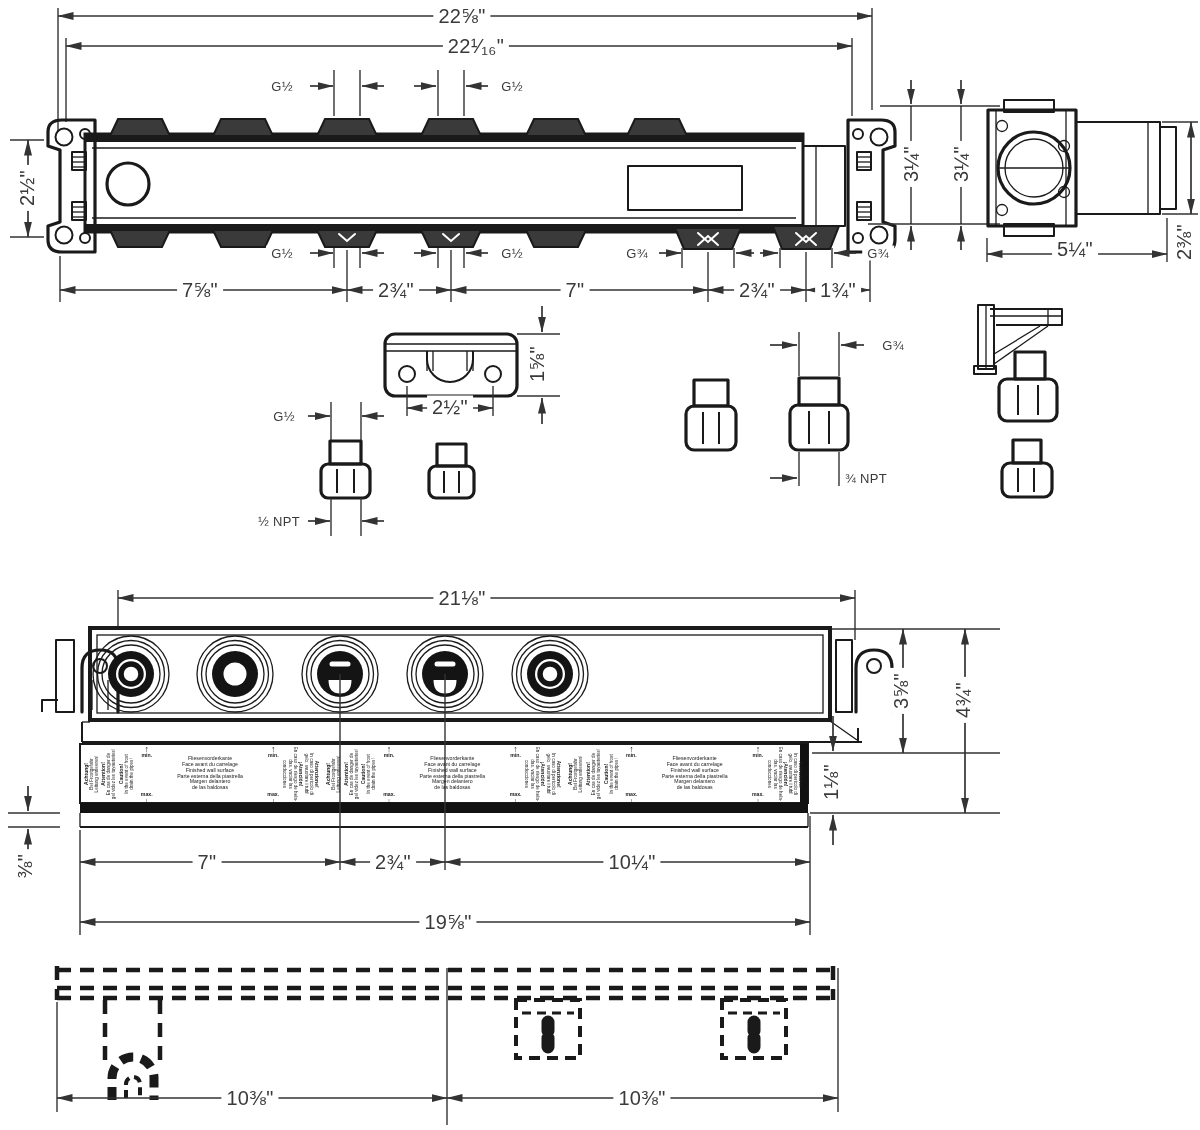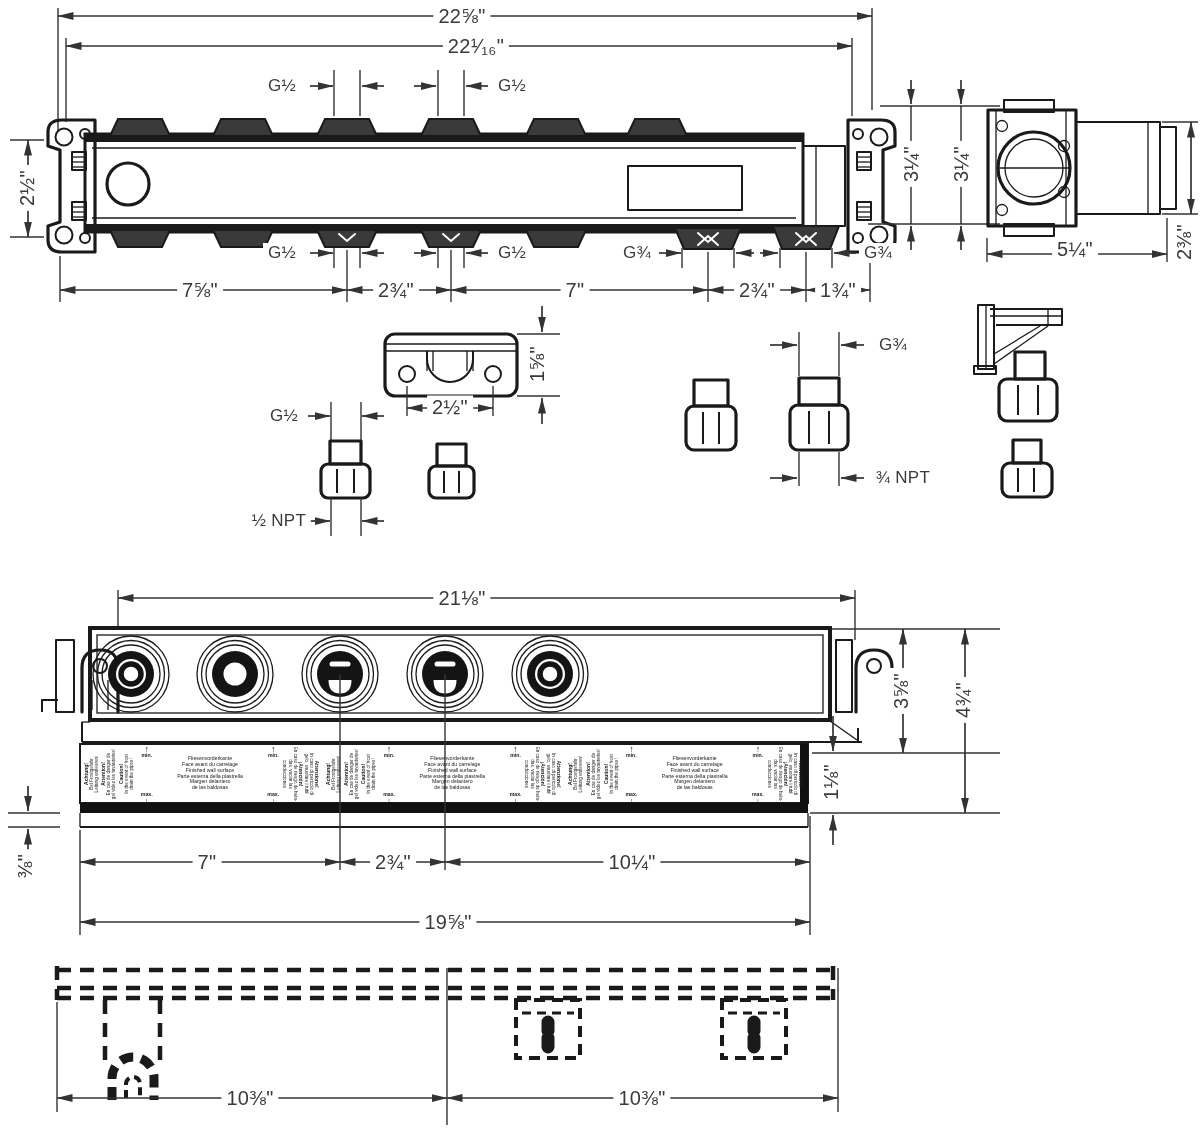--- a/index.html
+++ b/index.html
@@ -3,21 +3,21 @@
 <meta charset="utf-8">
 <style>
   html,body{margin:0;padding:0;background:#fff;}
   .canvas{position:relative;width:1200px;height:1130px;background:#fff;overflow:hidden;
           font-family:"Liberation Sans","DejaVu Sans",sans-serif;color:#3a3a3a;}
   .canvas svg{position:absolute;left:0;top:0;}
   .hlab{position:absolute;transform:translate(-50%,-50%);font-size:20px;letter-spacing:.3px;
         background:#fff;padding:0 5px;white-space:nowrap;z-index:5;}
   .vlab{position:absolute;transform:translate(-50%,-50%) rotate(-90deg);font-size:20px;letter-spacing:.3px;
         background:#fff;padding:0 5px;white-space:nowrap;z-index:5;}
-  .glab{font-size:17px;}
+  .glab{font-size:13px;}
   
   .strip{position:absolute;left:80px;top:744px;width:727px;height:59px;display:flex;z-index:4;overflow:hidden;}
   .sgroup{flex:1 1 0;display:flex;justify-content:space-between;align-items:stretch;padding:0 3px;}
   .vc{width:17px;height:100%;position:relative;flex:none;}
   .vc .in{position:absolute;left:50%;top:50%;width:57px;transform:translate(-50%,-50%) rotate(-90deg);
           text-align:center;font-size:4.6px;line-height:5.2px;color:#1d1d1d;}
   .vc.flip .in{transform:translate(-50%,-50%) rotate(90deg);}
   .vc .in span{display:block;}
   .vc .in .tt{font-weight:700;font-size:5px;}
   .mm{width:21px;height:100%;flex:none;display:flex;flex-direction:column;justify-content:space-between;
@@ -435,21 +435,21 @@
 <div class="vlab" style="left:911px;top:164px;">3¼"</div>
 <div class="vlab" style="left:961px;top:164px;">3¼"</div>
 <div class="vlab" style="left:1184px;top:242px;">2⅜"</div>
 <div class="hlab" style="left:1075px;top:249px;">5¼"</div>
 
 <div class="vlab" style="left:537px;top:364px;">1⅝"</div>
 <div class="hlab" style="left:450px;top:407px;">2½"</div>
 <div class="hlab glab" style="left:284px;top:416px;">G½</div>
 <div class="hlab glab" style="left:279px;top:521px;">½ NPT</div>
 <div class="hlab glab" style="left:893px;top:345px;">G¾</div>
-<div class="hlab glab" style="left:903px;top:478px;">¾ NPT</div>
+<div class="hlab glab" style="left:866px;top:478px;">¾ NPT</div>
 
 <div class="hlab" style="left:462px;top:598px;">21⅛"</div>
 <div class="vlab" style="left:901px;top:691px;">3⅝"</div>
 <div class="vlab" style="left:963px;top:700px;">4¾"</div>
 <div class="vlab" style="left:831px;top:782px;">1⅛"</div>
 <div class="vlab" style="left:25px;top:866px;">⅜"</div>
 <div class="hlab" style="left:207px;top:862px;">7"</div>
 <div class="hlab" style="left:393px;top:862px;">2¾"</div>
 <div class="hlab" style="left:632px;top:862px;">10¼"</div>
 <div class="hlab" style="left:448px;top:922px;">19⅝"</div>

